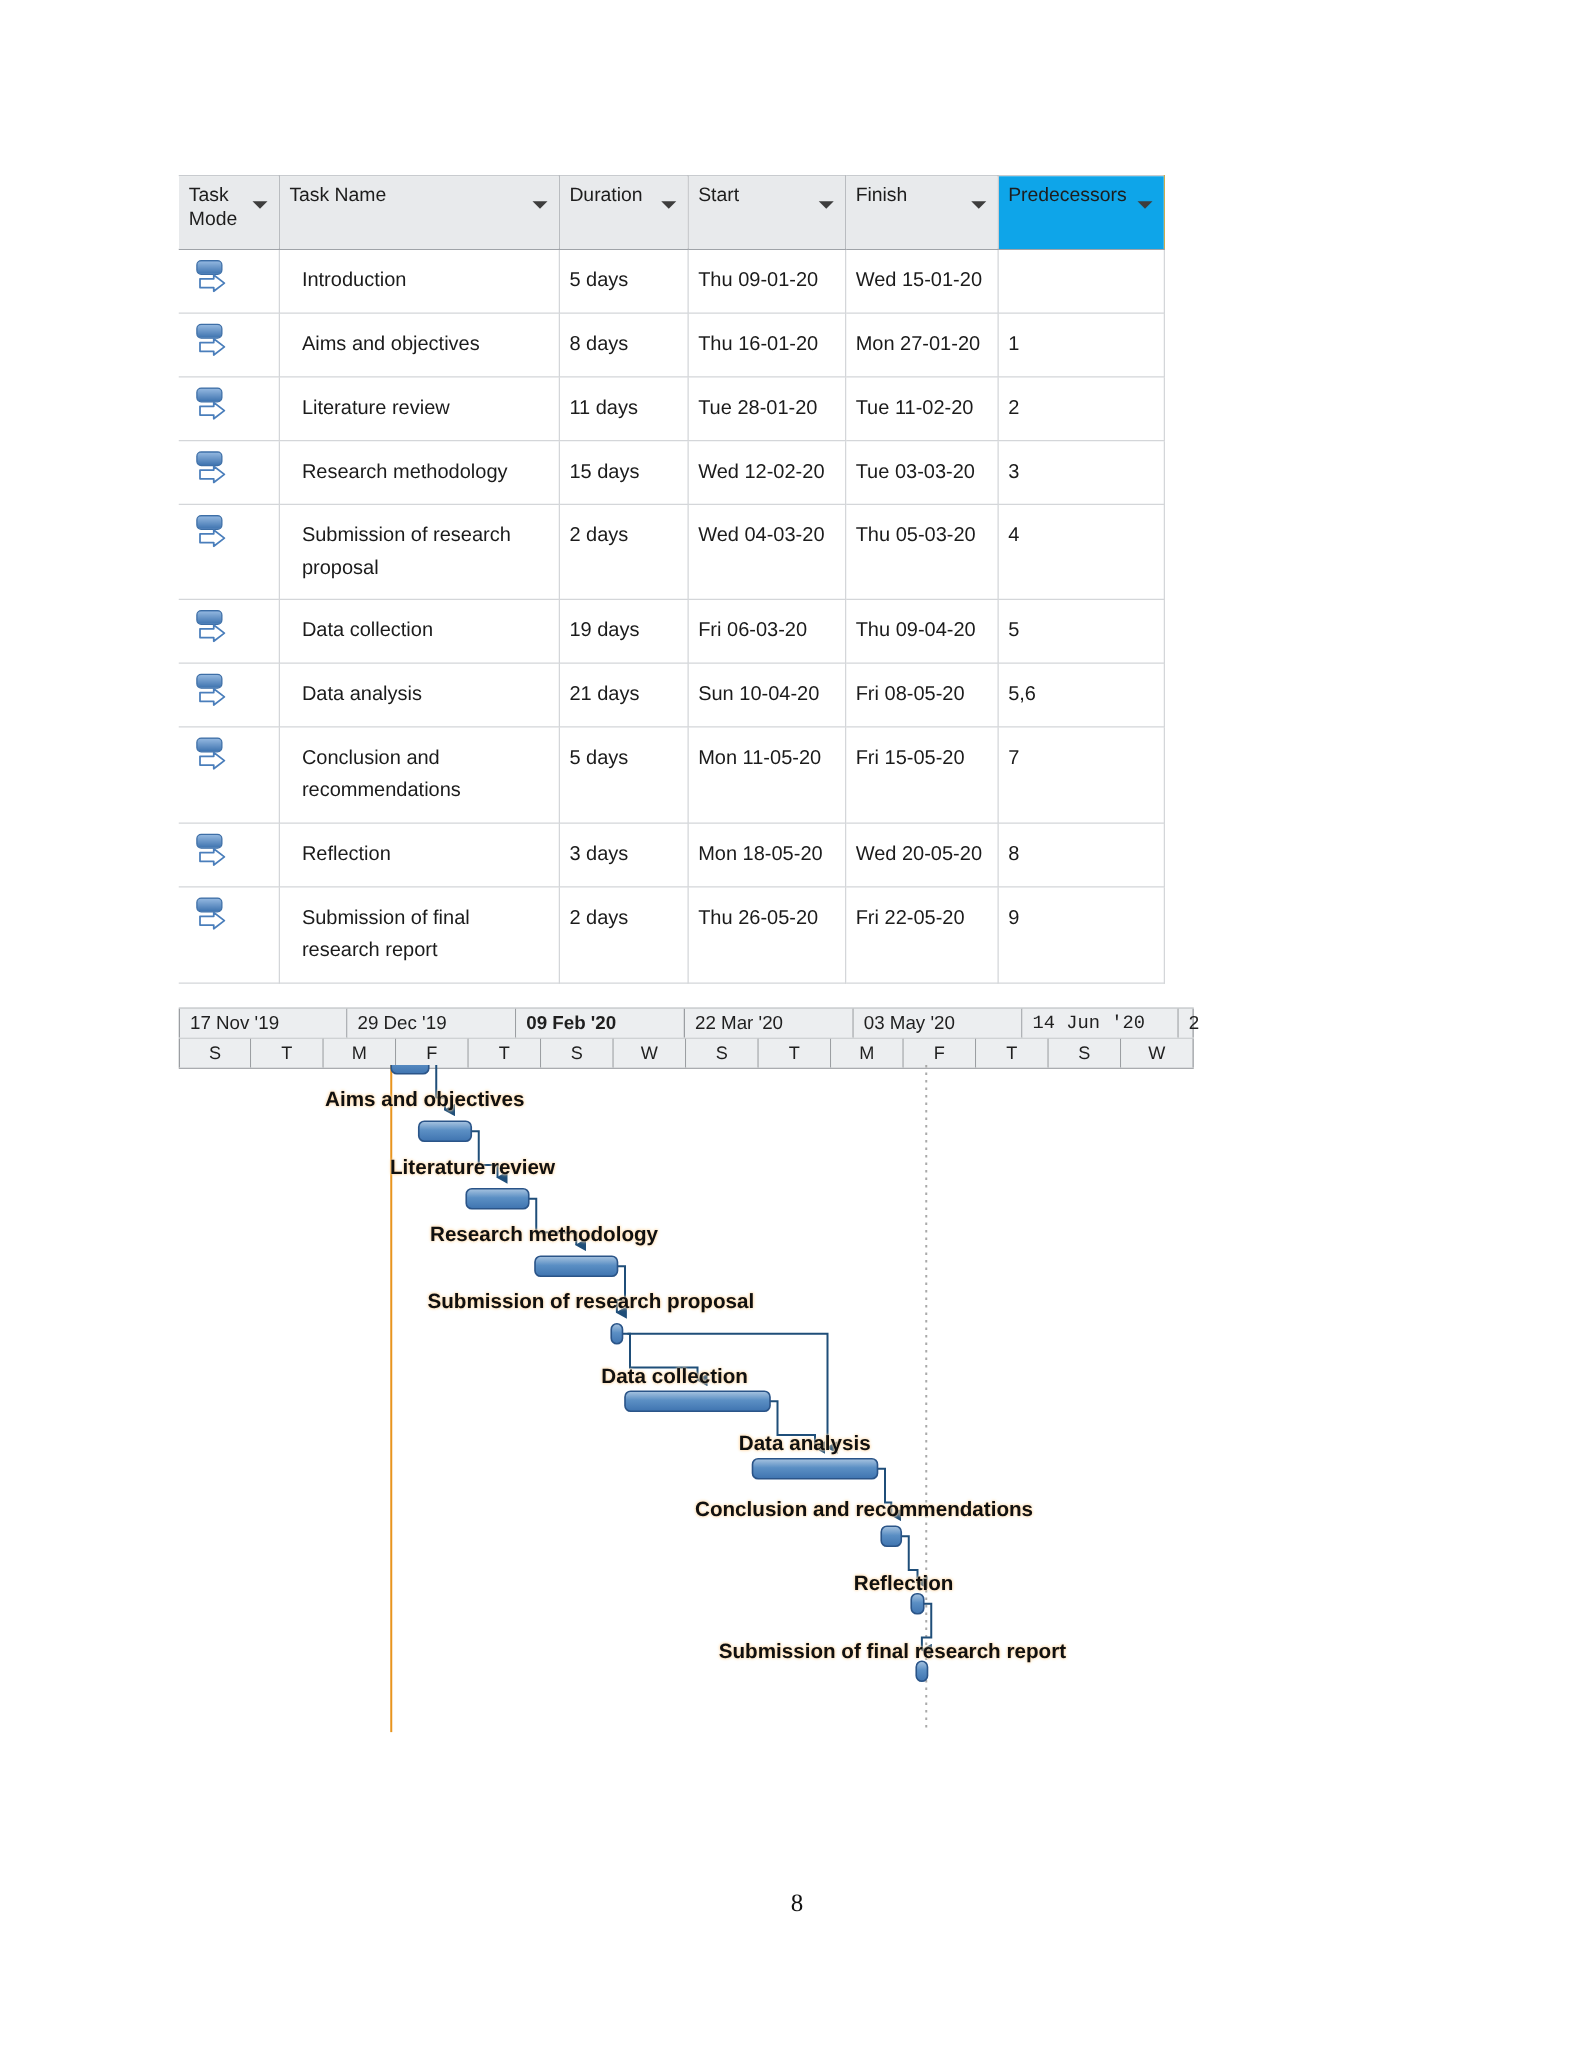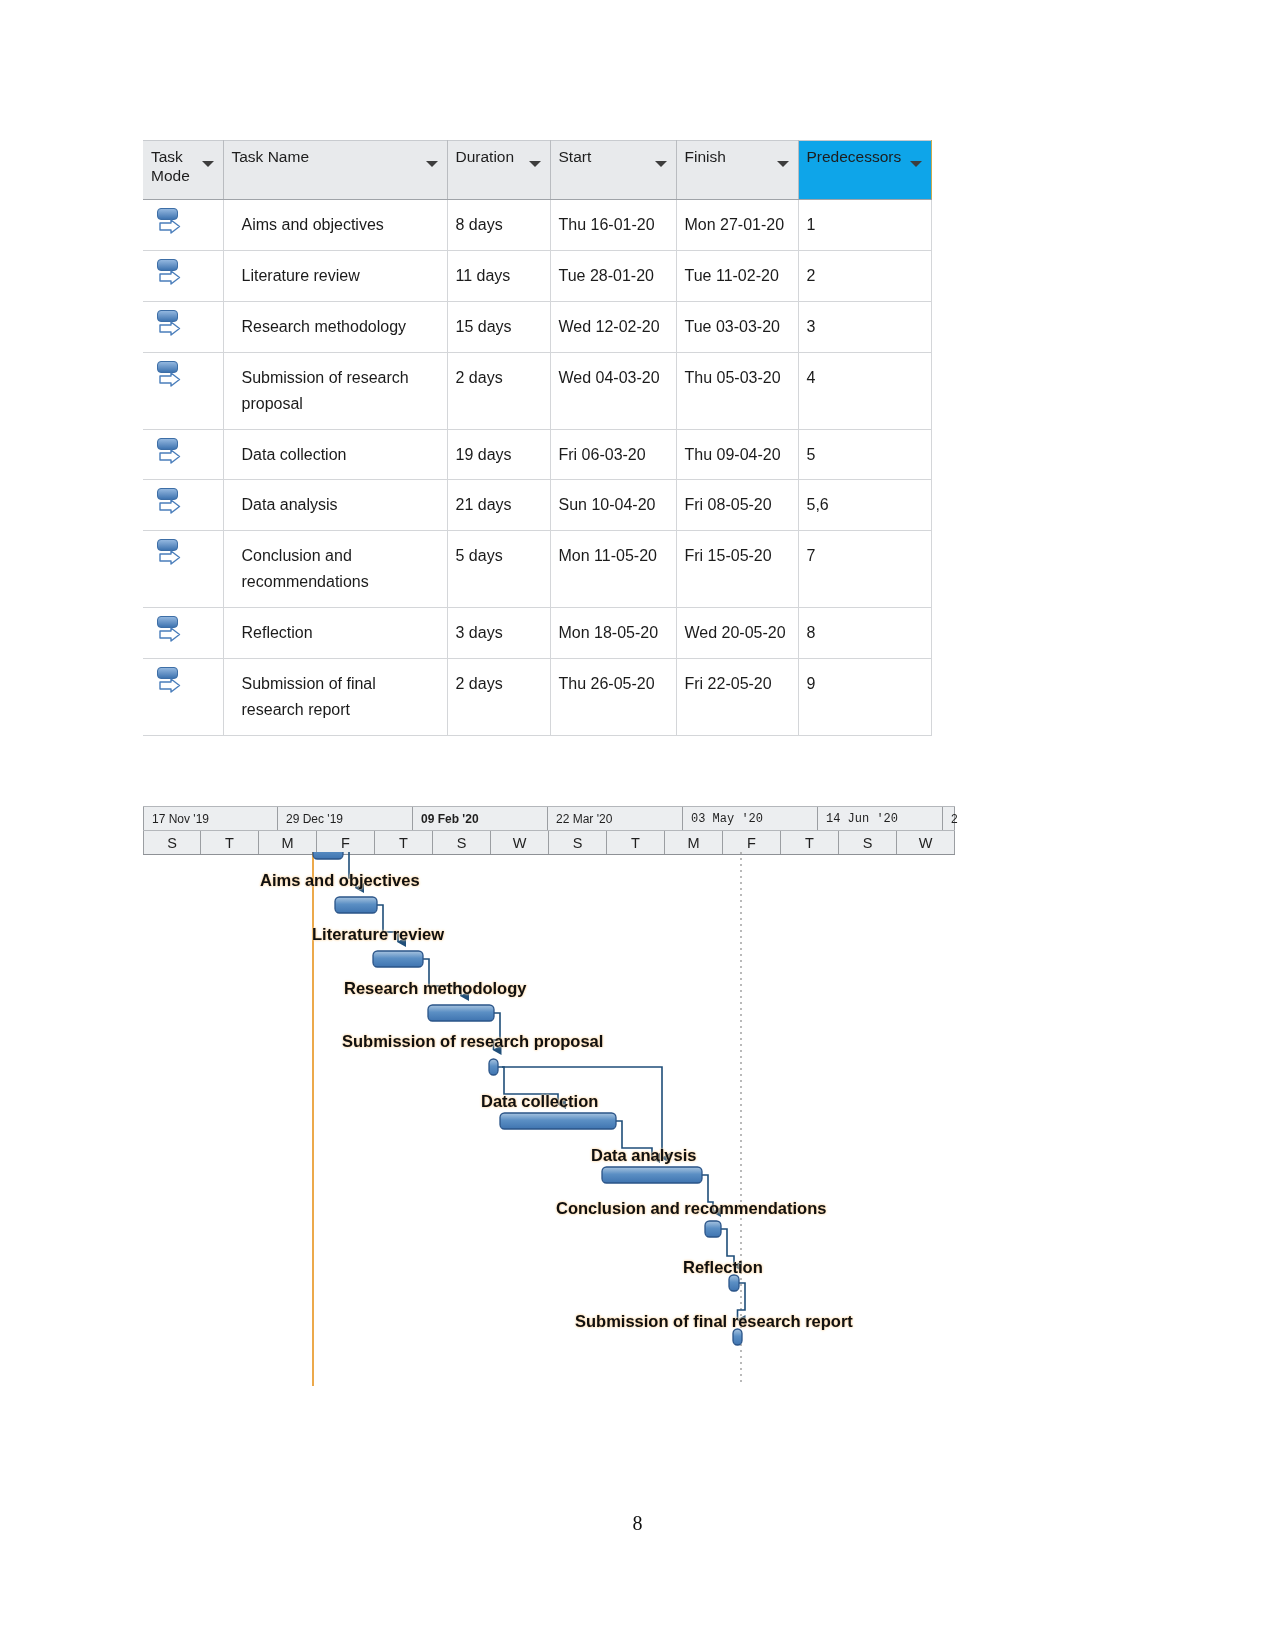--- a/index.html
+++ b/index.html
@@ -86,21 +86,21 @@
     width:812px; height:580px;
     background:#ffffff;
   }
   #timescale{position:relative;height:46px;width:812px;}
   .ts-row{display:flex;height:23px;width:100%;}
   .ts-top{border-top:1px solid #b4b7bb;border-bottom:1px solid #b4b7bb;}
   .ts-bot{border-bottom:1px solid #8e9196;}
   .ts-cell{
     background:#eceef0;
     border-right:1px solid #9b9ea2;
-    font-size:12px;
+    font-size:15px;
     color:#1f1f1f;
     display:flex;align-items:center;
     box-sizing:border-box;
   }
   .ts-top .ts-cell{padding-left:8px;justify-content:flex-start;}
   .ts-bot .ts-cell{justify-content:center;font-size:14.5px;}
   .ts-top .ts-cell:first-child{border-left:1px solid #9b9ea2;}
   .ts-bot .ts-cell:first-child{border-left:1px solid #9b9ea2;}
 
   #gantt-canvas{position:relative;width:812px;height:534px;overflow:hidden;}
@@ -168,20 +168,35 @@
   <tbody id="table-body">
       <tr>
         <td class="mode-cell">
           <div class="mode-icon">
             <div class="chip"></div>
             <svg class="arw" viewBox="0 0 22 15">
               <path d="M1 4 H12 V1 L20.5 7.5 L12 14 V11 H1 Z" fill="#ffffff" stroke="#4a7ebb" stroke-width="1.4" stroke-linejoin="round"></path>
             </svg>
           </div>
         </td>
+        <td class="name-cell">Introduction</td>
+        <td>5 days</td>
+        <td>Thu 09-01-20</td>
+        <td>Wed 15-01-20</td>
+        <td></td>
+      </tr>
+      <tr>
+        <td class="mode-cell">
+          <div class="mode-icon">
+            <div class="chip"></div>
+            <svg class="arw" viewBox="0 0 22 15">
+              <path d="M1 4 H12 V1 L20.5 7.5 L12 14 V11 H1 Z" fill="#ffffff" stroke="#4a7ebb" stroke-width="1.4" stroke-linejoin="round"></path>
+            </svg>
+          </div>
+        </td>
         <td class="name-cell">Aims and objectives</td>
         <td>8 days</td>
         <td>Thu 16-01-20</td>
         <td>Mon 27-01-20</td>
         <td>1</td>
       </tr>
       <tr>
         <td class="mode-cell">
           <div class="mode-icon">
             <div class="chip"></div>
@@ -304,21 +319,21 @@
     </tbody>
 </table>
 
 <div id="gantt">
   <div id="timescale">
     <div class="ts-row ts-top" id="ts-top-row">
         <div class="ts-cell" style="width: 135px;">17 Nov '19</div>
         <div class="ts-cell" style="width: 135px; text-align: center;">29 Dec '19</div>
         <div class="ts-cell" style="width: 135px; font-weight: bold;">09 Feb '20</div>
         <div class="ts-cell" style="width: 135px;">22 Mar '20</div>
-        <div class="ts-cell" style="width: 135px; font-family: Liberation Mono, monospace;">03 May '20</div>
+        <div class="ts-cell" style="width: 135px;">03 May '20</div>
         <div class="ts-cell" style="width: 125px; font-family: Liberation Mono, monospace;">14 Jun '20</div>
         <div class="ts-cell" style="width: 12px;">2</div>
       </div>
     <div class="ts-row ts-bot" id="ts-bot-row">
         <div class="ts-cell" style="width: 58px;">S</div>
         <div class="ts-cell" style="width: 58px;">T</div>
         <div class="ts-cell" style="width: 58px;">M</div>
         <div class="ts-cell" style="width: 58px;">F</div>
         <div class="ts-cell" style="width: 58px;">T</div>
         <div class="ts-cell" style="width: 58px;">S</div>

